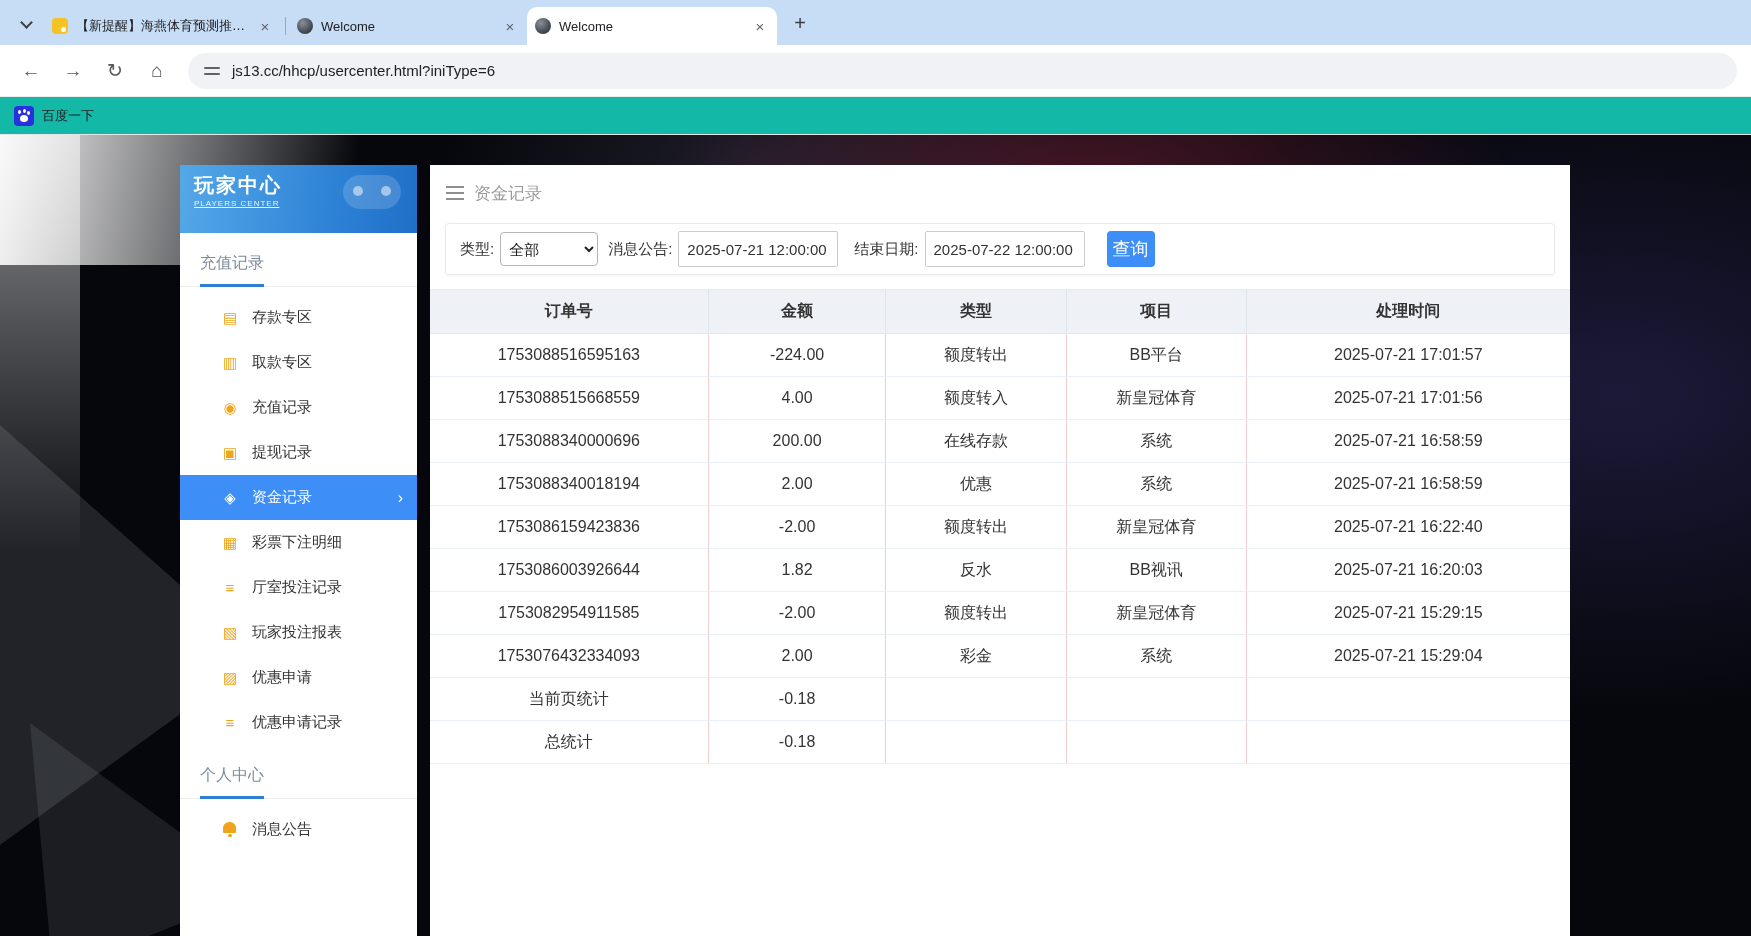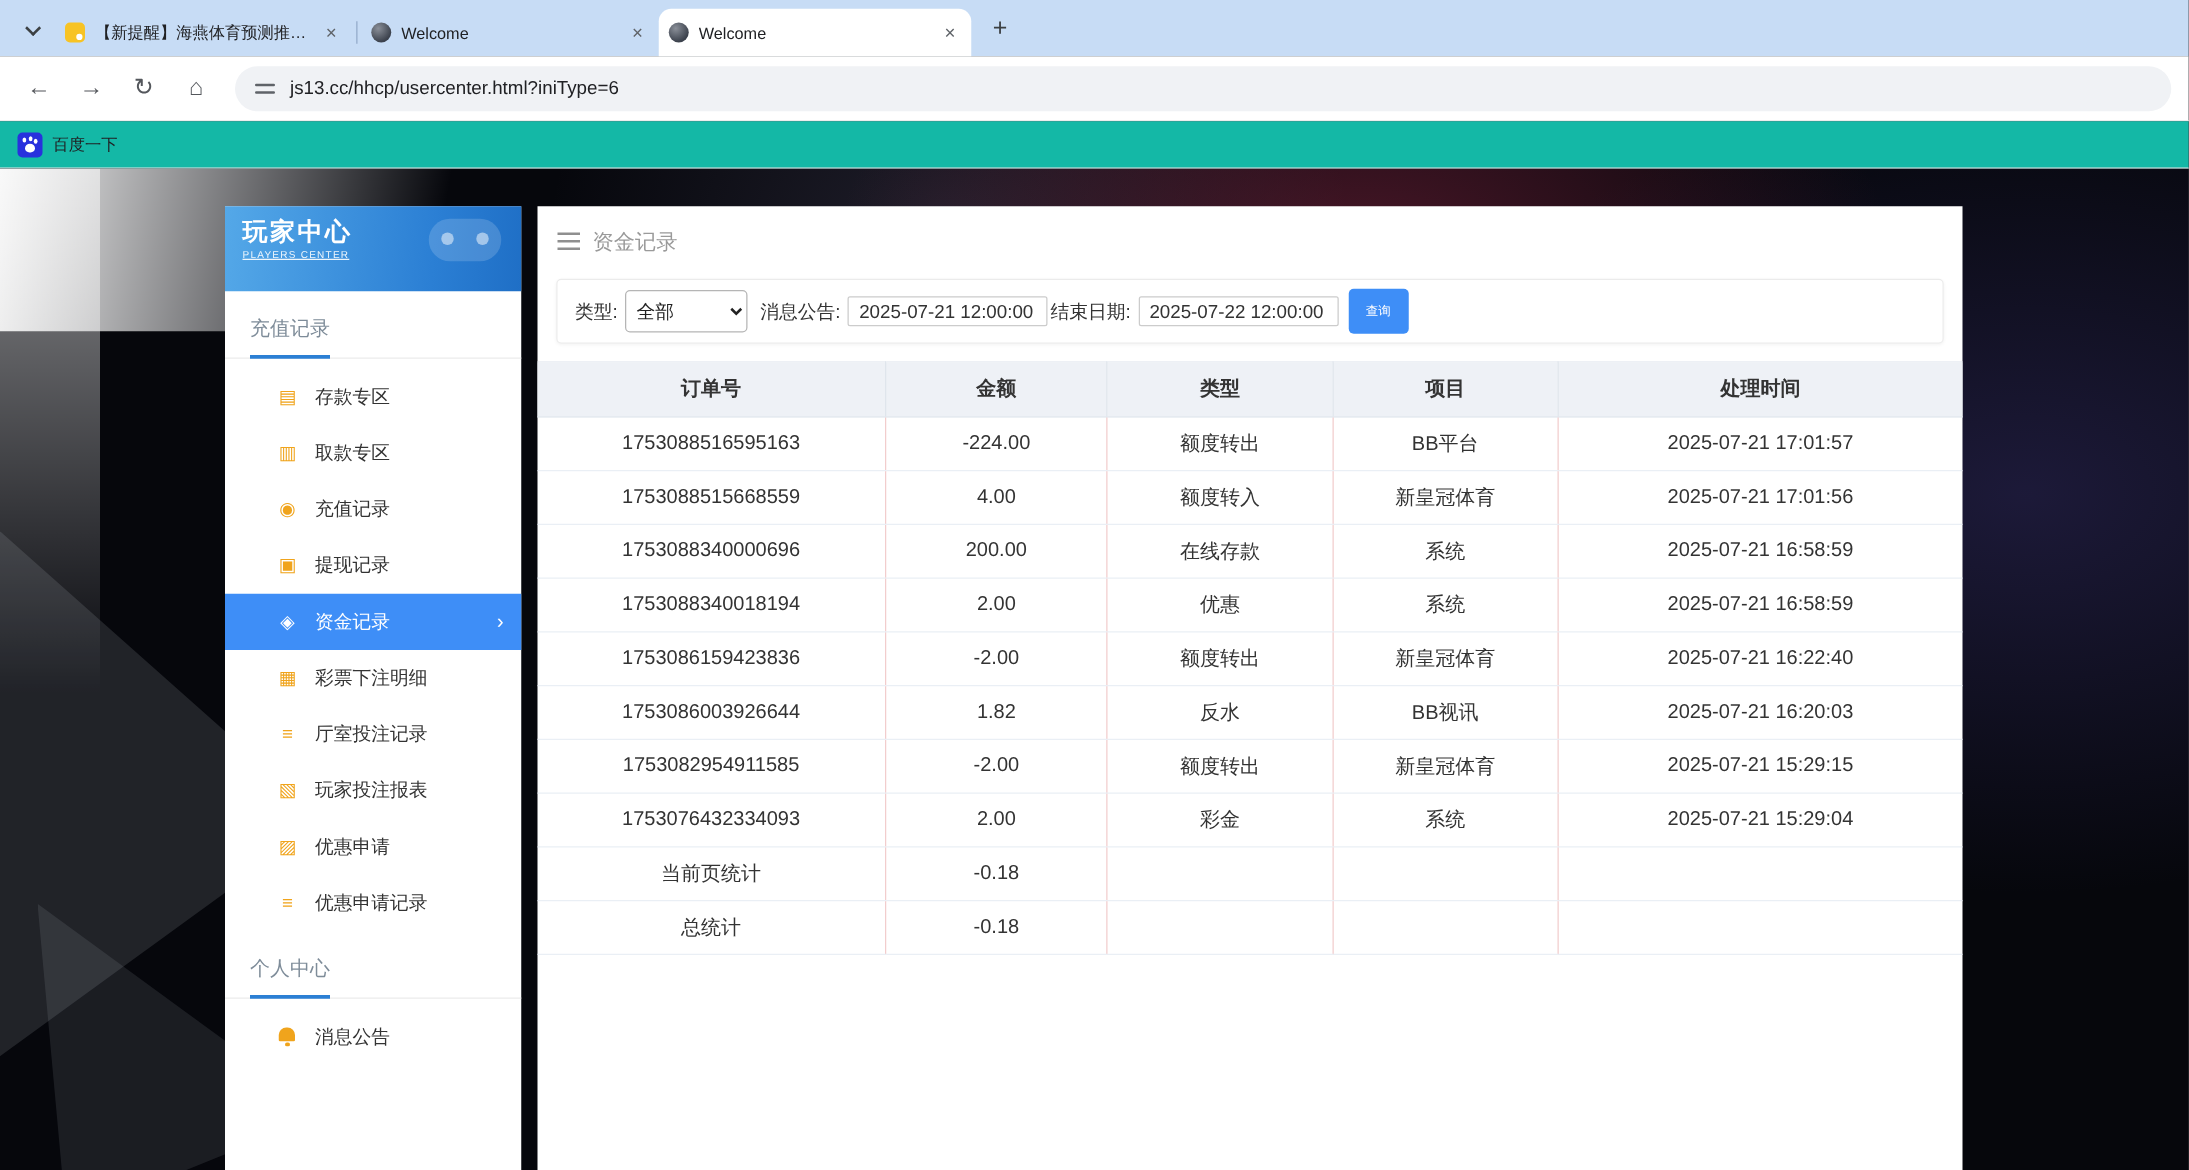--- a/index.html
+++ b/index.html
@@ -73,22 +73,22 @@
   .icon-bell::after { content:""; position:absolute; left:8px; top:13px; width:4px; height:3px; background:#f0a41c; border-radius:2px; }
 
   
   .main { position:absolute; left:430px; top:30px; width:1140px; bottom:0; background:#fff; display:flex; flex-direction:column; }
   .main-header { height:56px; display:flex; align-items:center; padding:0 16px; color:#9a9a9a; font-size:17px; }
   .hamburger { width:18px; height:14px; border-top:2px solid #8f8f8f; border-bottom:2px solid #8f8f8f; position:relative; margin-right:10px; }
   .hamburger::after { content:""; position:absolute; left:0; right:0; top:4px; height:2px; background:#8f8f8f; }
 
   .filterbar { margin:2px 15px 14px; border:1px solid #ebebeb; border-radius:4px; box-shadow:0 1px 3px rgba(0,0,0,.05); height:52px; display:flex; align-items:center; padding:0 14px; font-size:15px; color:#333; }
   .filterbar select { width:98px; height:34px; border:1px solid #b5b5b5; border-radius:4px; font-size:15px; padding:0 4px; margin:0 10px 0 6px; background:#fff; color:#222; }
-  .date-input { width:160px; height:24px; border:1px solid #ccc; border-radius:2px; font-size:15px; color:#333; padding:0 8px; margin:0 2px 0 6px; }
-  .search-btn { width:48px; height:36px; background:#3e8ef7; color:#fff; border:none; border-radius:4px; font-size:10px; margin-left:6px; cursor:pointer; }
+  .date-input { width:160px; height:36px; border:1px solid #ccc; border-radius:2px; font-size:15px; color:#333; padding:0 8px; margin:0 16px 0 6px; }
+  .search-btn { width:48px; height:36px; background:#3e8ef7; color:#fff; border:none; border-radius:4px; font-size:18px; margin-left:6px; cursor:pointer; }
 
   table { width:100%; border-collapse:collapse; font-size:16px; color:#333; table-layout:fixed; }
   th { background:#eef1f6; height:44px; font-weight:bold; border-top:1px solid #e8ecf2; border-bottom:1px solid #e2e7ee; text-align:center; }
   th:not(:last-child) { border-right:1px solid #dfe5ec; }
   td { height:43px; text-align:center; border-bottom:1px solid #eaeff5; overflow:hidden; white-space:nowrap; }
   td:not(:last-child) { border-right:1px solid #f2cdcd; }
   th:nth-child(1), td:nth-child(1) { width:24.4%; }
   th:nth-child(2), td:nth-child(2) { width:15.6%; }
   th:nth-child(3), td:nth-child(3) { width:15.8%; }
   th:nth-child(4), td:nth-child(4) { width:15.8%; }

